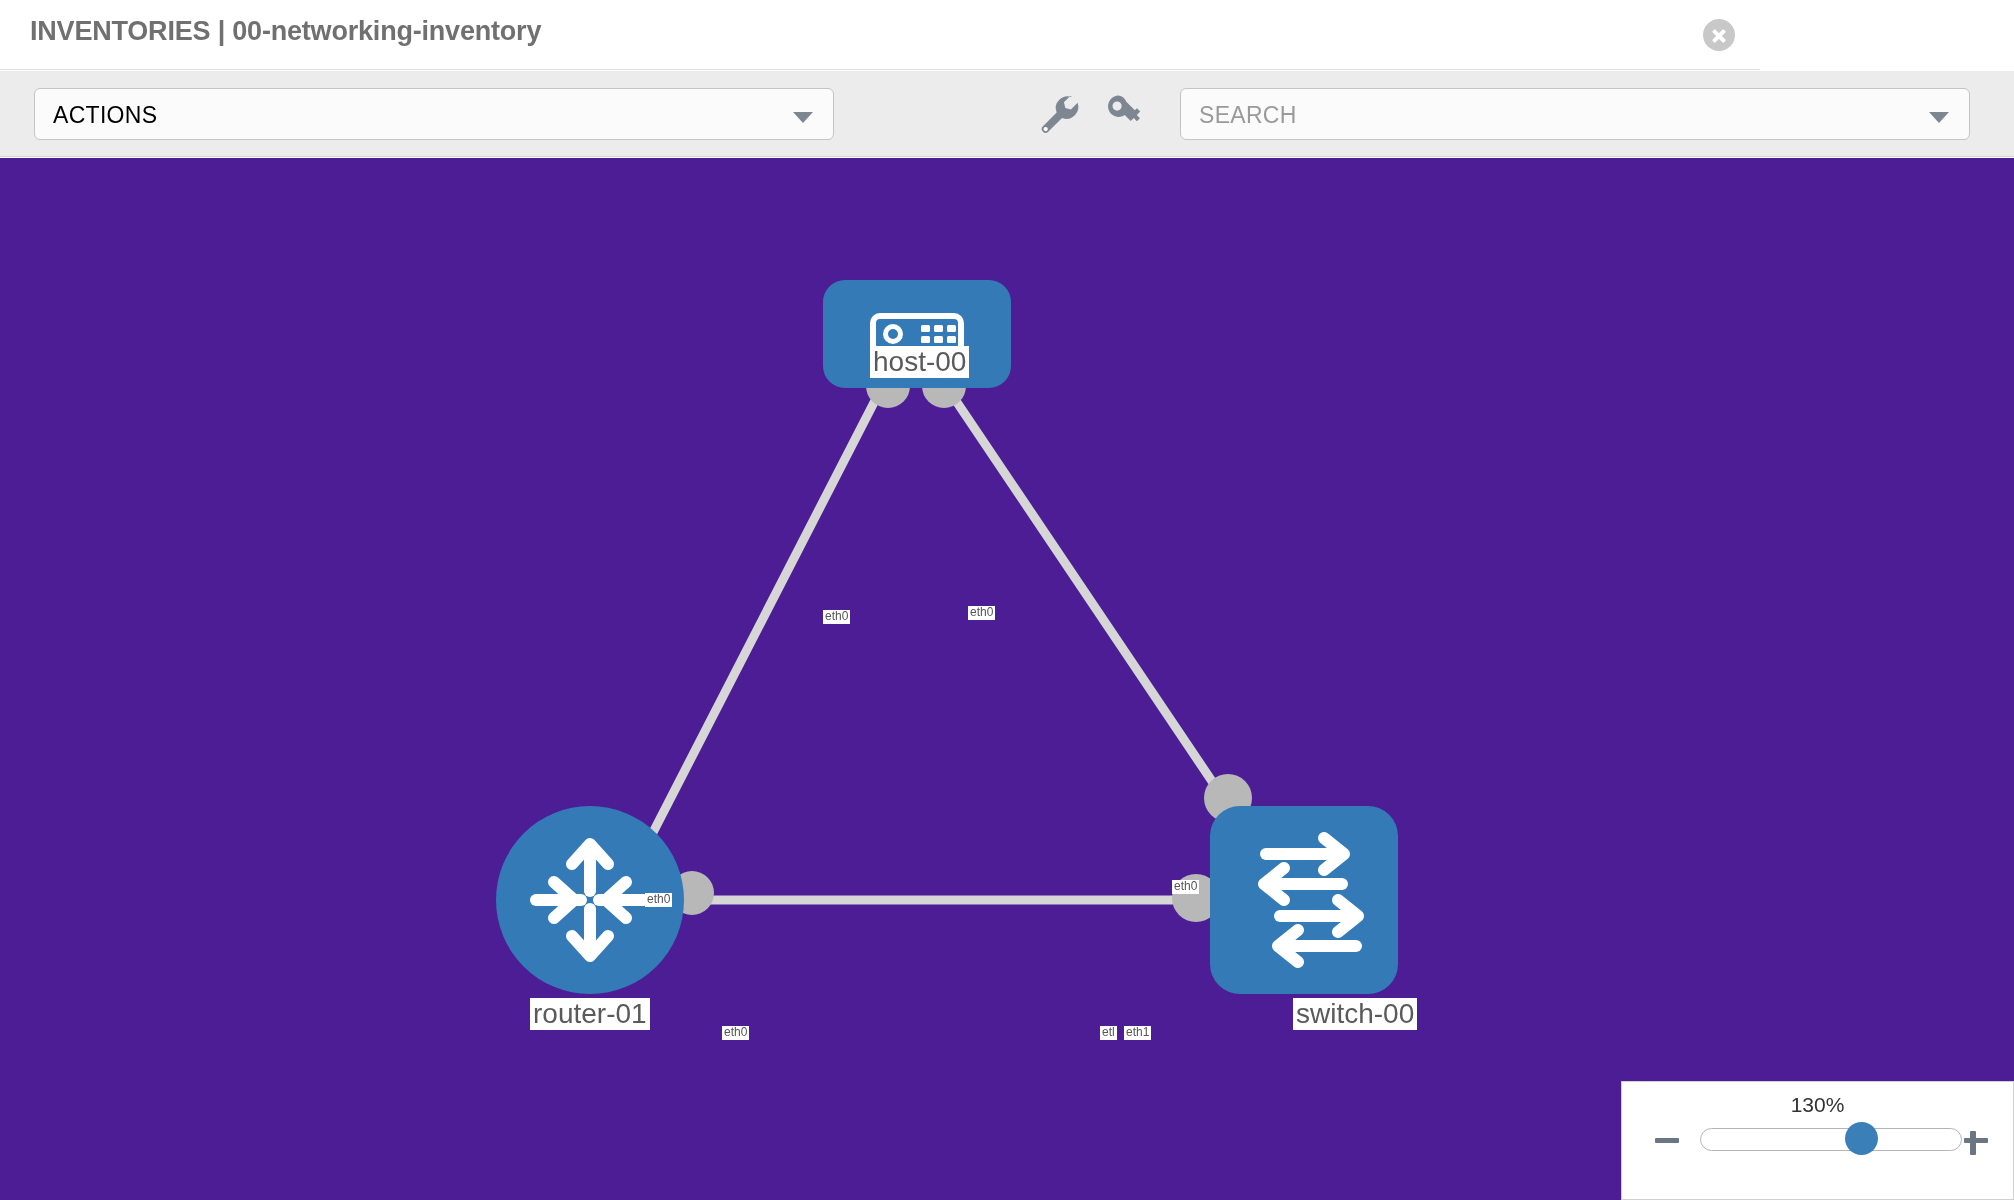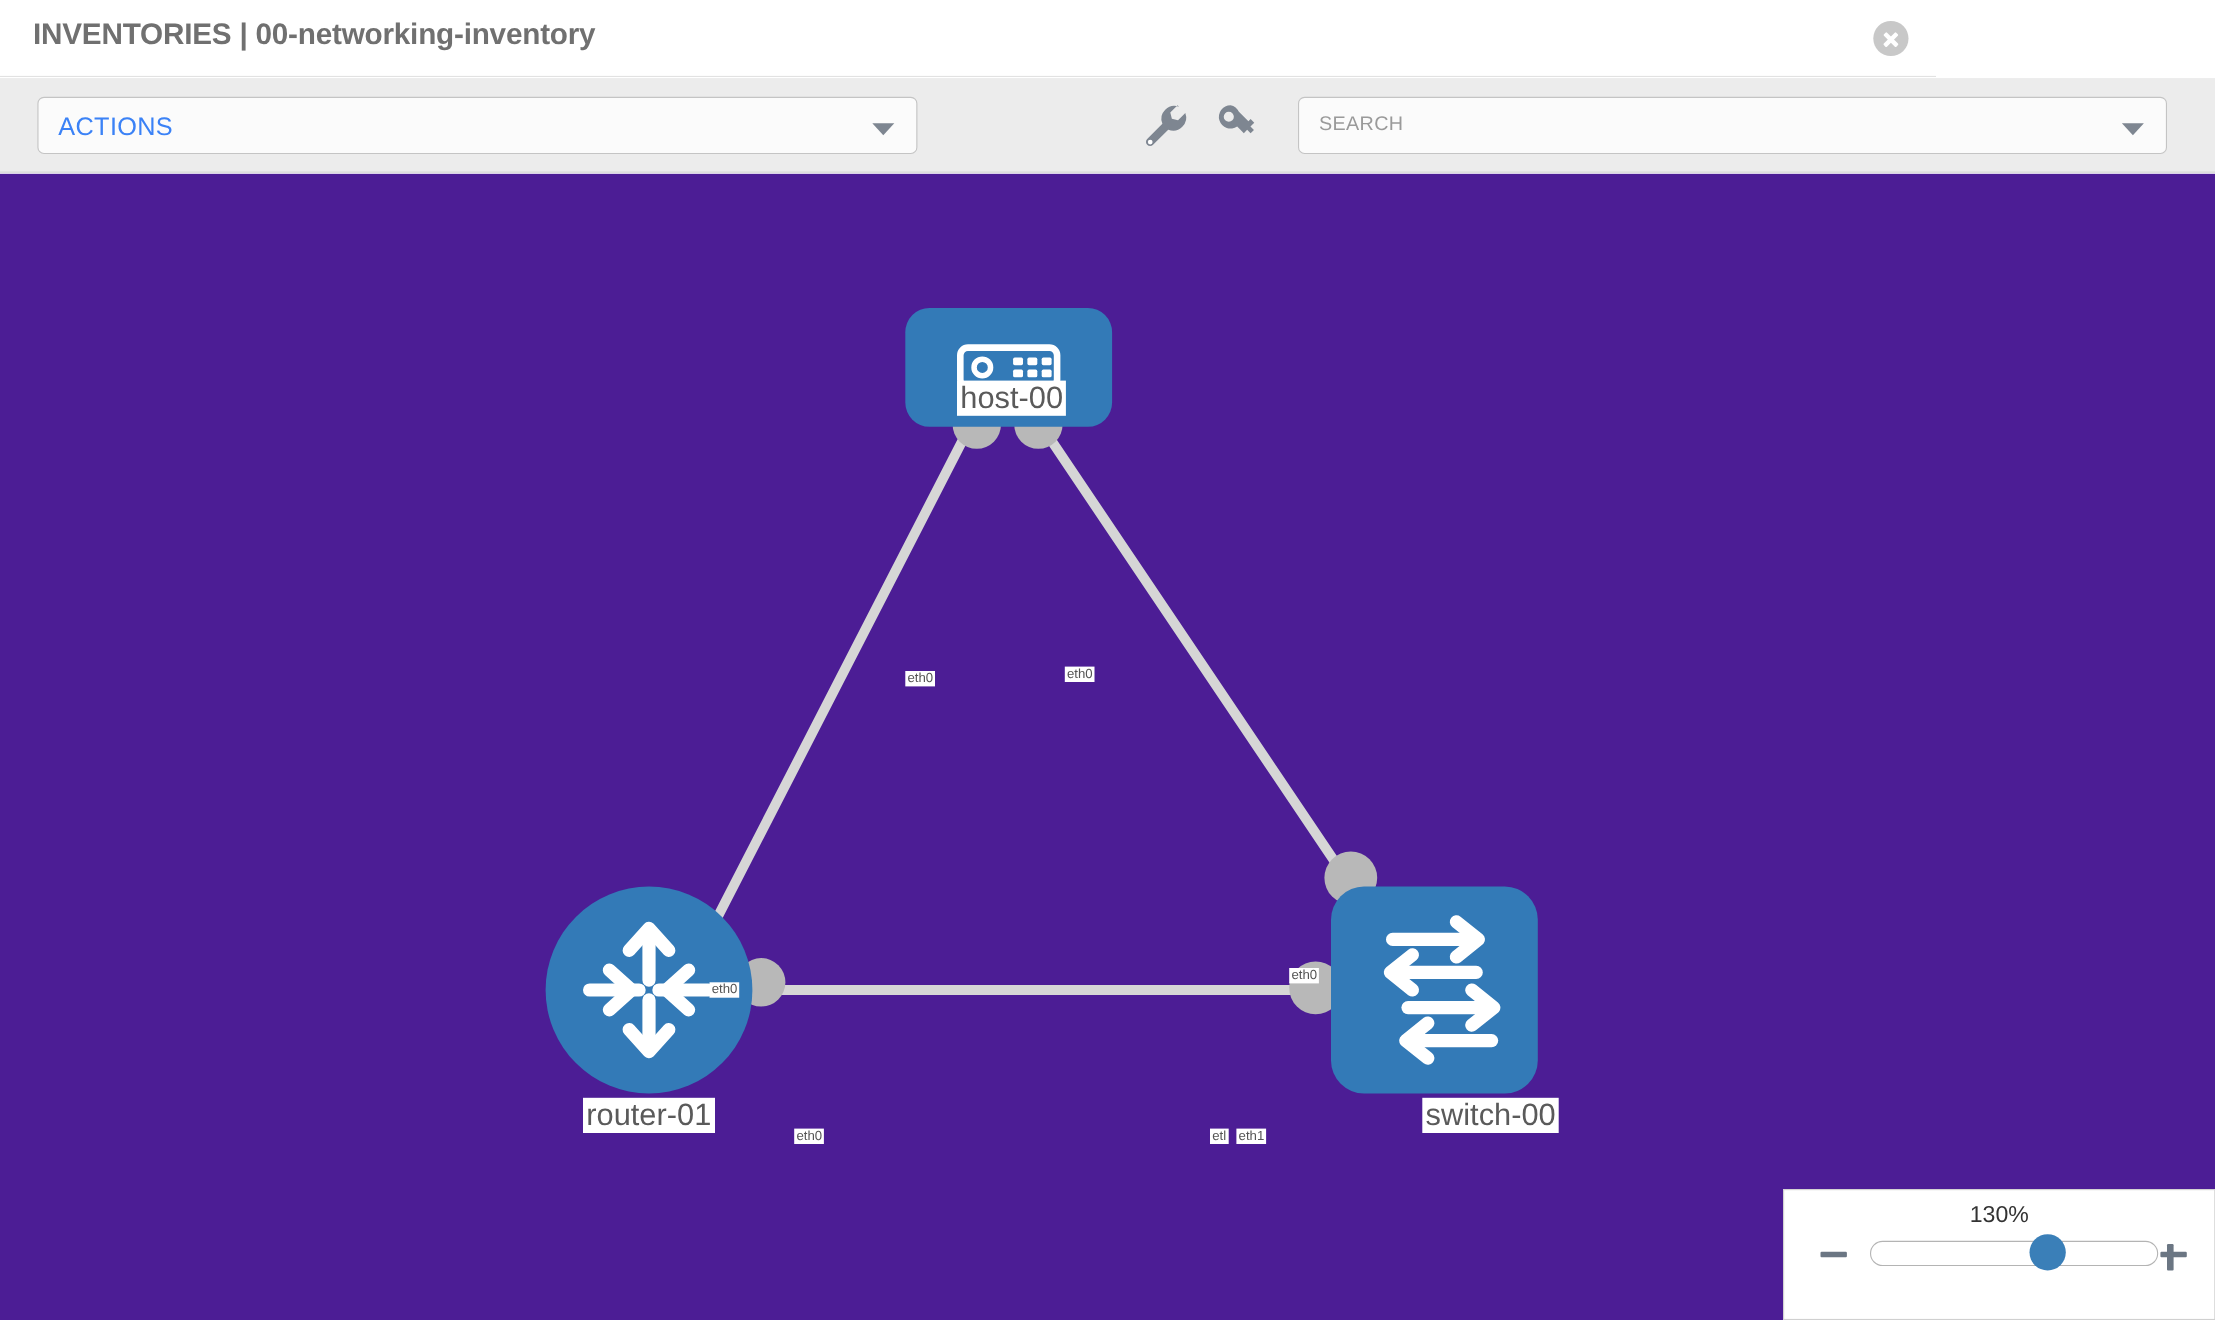--- a/index.html
+++ b/index.html
@@ -83,21 +83,21 @@
     background: #fbfbfb;
     border: 1px solid #c4c4c4;
     border-radius: 6px;
     cursor: pointer;
   }
   .actions-select .label {
     position: absolute;
     left: 18px;
     top: 13px;
     font-size: 23px;
-    color: #3b82f6;
+    color: #000000;
     letter-spacing: 0.3px;
   }
   .caret {
     position: absolute;
     right: 20px;
     top: 23px;
     width: 0; height: 0;
     border-left: 10px solid transparent;
     border-right: 10px solid transparent;
     border-top: 11px solid #7e8691;
@@ -122,21 +122,21 @@
     height: 52px;
     background: #fbfbfb;
     border: 1px solid #c4c4c4;
     border-radius: 6px;
     cursor: text;
   }
   .search-select .label {
     position: absolute;
     left: 18px;
     top: 13px;
-    font-size: 18px;
+    font-size: 23px;
     color: #9a9a9a;
     letter-spacing: 0.3px;
   }
 
   
   .canvas {
     position: absolute;
     left: 0; top: 158px;
     width: 2014px;
     height: 1042px;

